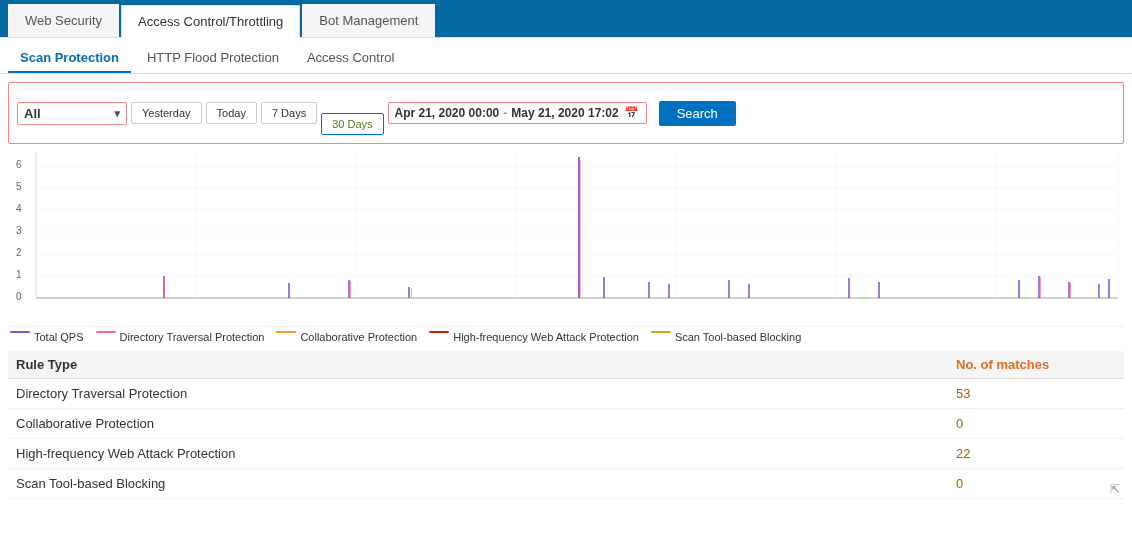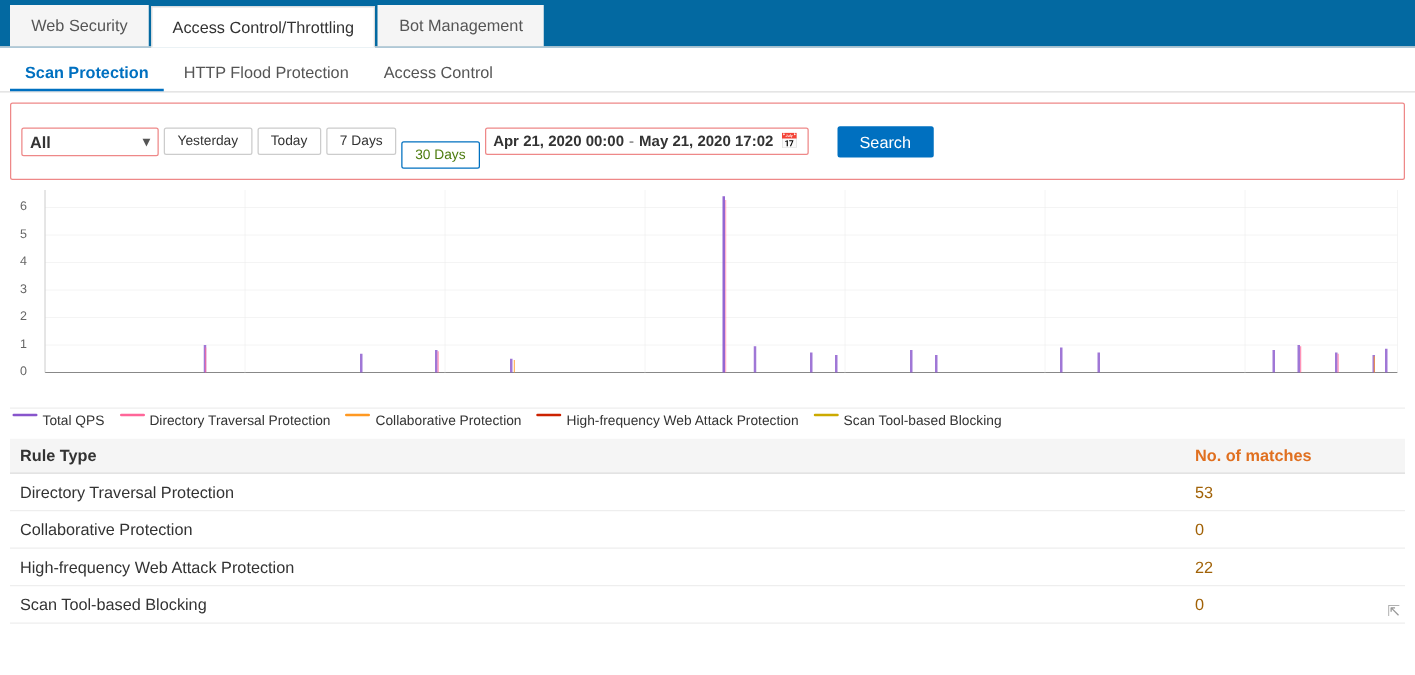--- a/index.html
+++ b/index.html
@@ -19,21 +19,21 @@
     .filter-bar { display: flex; align-items: center; padding: 8px 8px; gap: 4px; border: 1px solid #e88; margin: 8px; border-radius: 2px; }
     .filter-select { display: flex; align-items: center; border: 1px solid #e88; border-radius: 2px; padding: 3px 6px; min-width: 110px; justify-content: space-between; cursor: pointer; background: #fff; font-weight: bold; }
     .filter-select span { color: #333; }
     .filter-select .arrow { color: #555; font-size: 11px; }
     .time-btn { padding: 4px 10px; border: 1px solid #ccc; background: #fff; cursor: pointer; color: #333; font-size: 11px; border-radius: 2px; }
     .time-btn.active { border-color: #0070c0; color: #4d7c0f; margin-top: 22px; }
     .date-range { display: flex; align-items: center; border: 1px solid #e88; border-radius: 2px; padding: 3px 6px; background: #fff; gap: 4px; font-weight: bold; }
     .date-range span { font-size: 12px; color: #333; }
     .date-range .sep { color: #999; }
     .cal-icon { font-size: 14px; color: #555; cursor: pointer; margin-left: 2px; }
-    .search-btn { background: #0070c0; color: #fff; border: none; padding: 5px 18px; cursor: pointer; font-size: 13px; border-radius: 2px; margin-left: 19px; }
+    .search-btn { background: #0070c0; color: #fff; border: none; padding: 5px 18px; cursor: pointer; font-size: 13px; border-radius: 2px; margin-left: 8px; }
 
     
     .chart-area { margin: 0 8px; height: 175px; position: relative; border-bottom: 1px solid #eee; }
     .chart-svg { width: 100%; height: 155px; }
     .chart-xaxis { display: flex; justify-content: space-between; padding: 2px 10px; font-size: 10px; color: #666; }
     .chart-legend { display: flex; align-items: center; gap: 12px; padding: 4px 10px; font-size: 11px; flex-wrap: wrap; }
     .legend-item { display: flex; align-items: flex-start; gap: 4px; }
     .legend-dot { width: 20px; height: 2px; display: inline-block; border-radius: 1px; }
 
     

